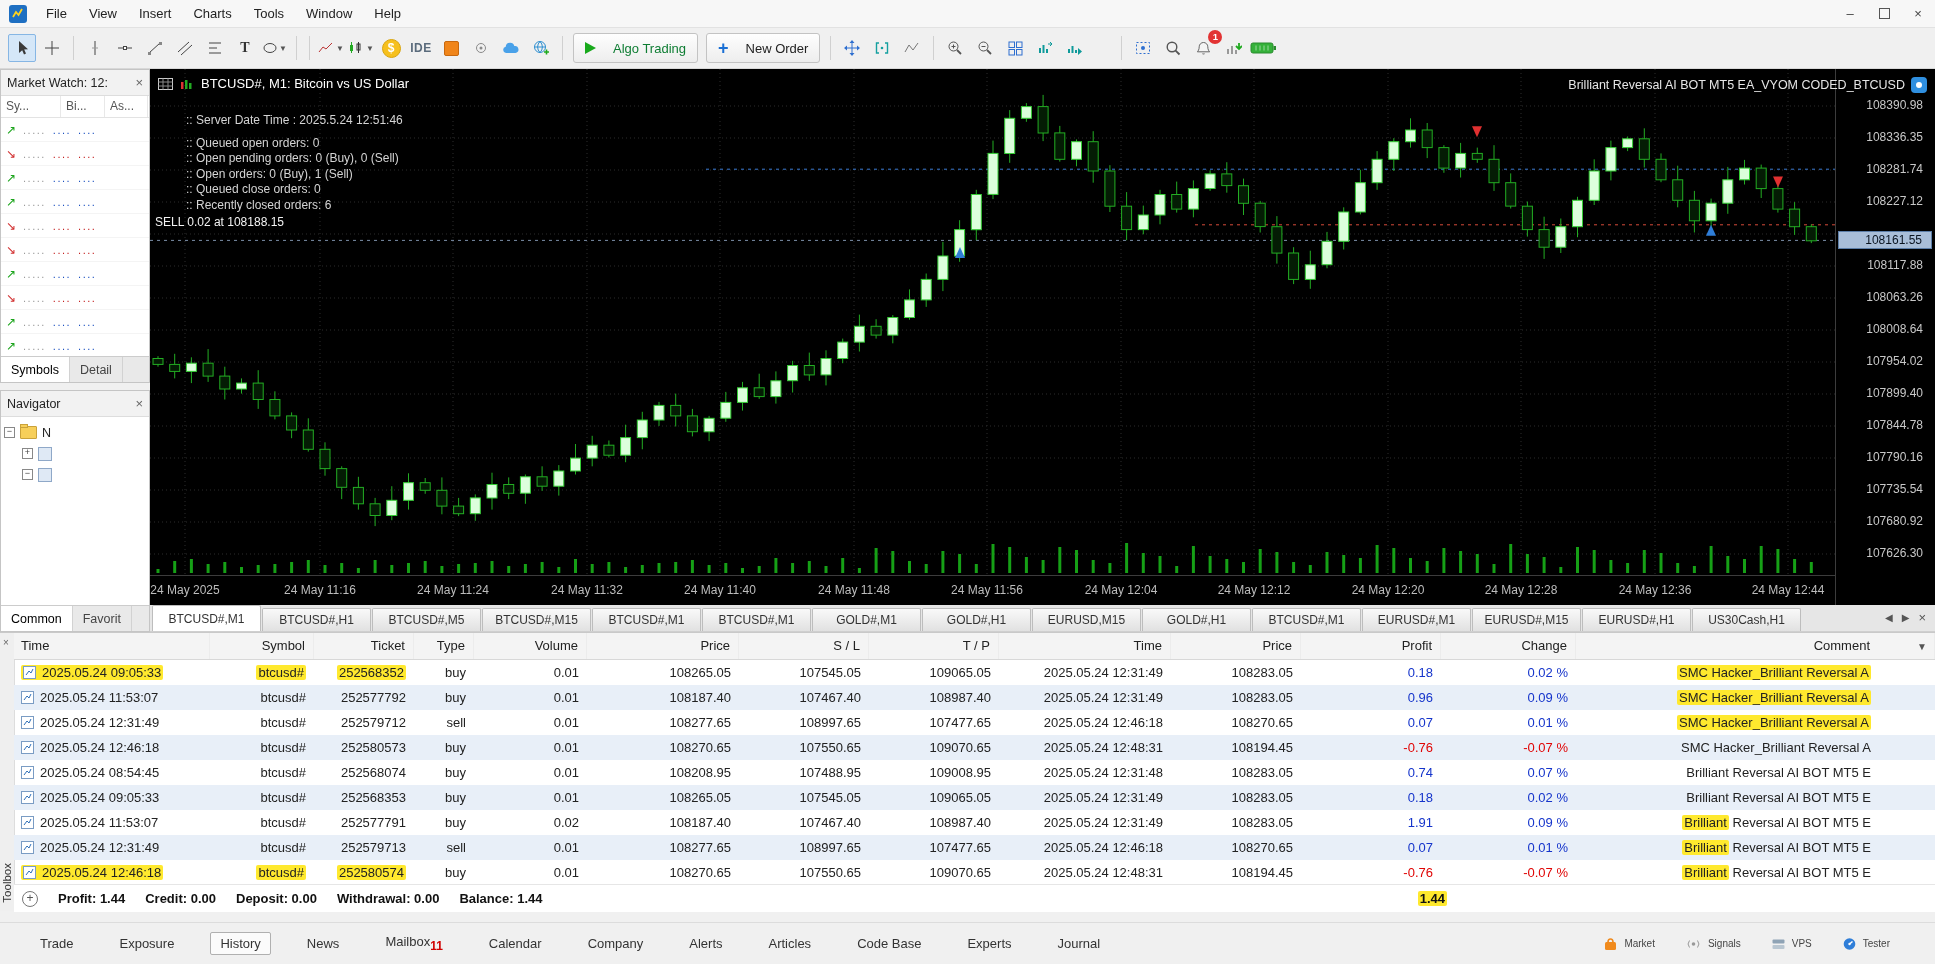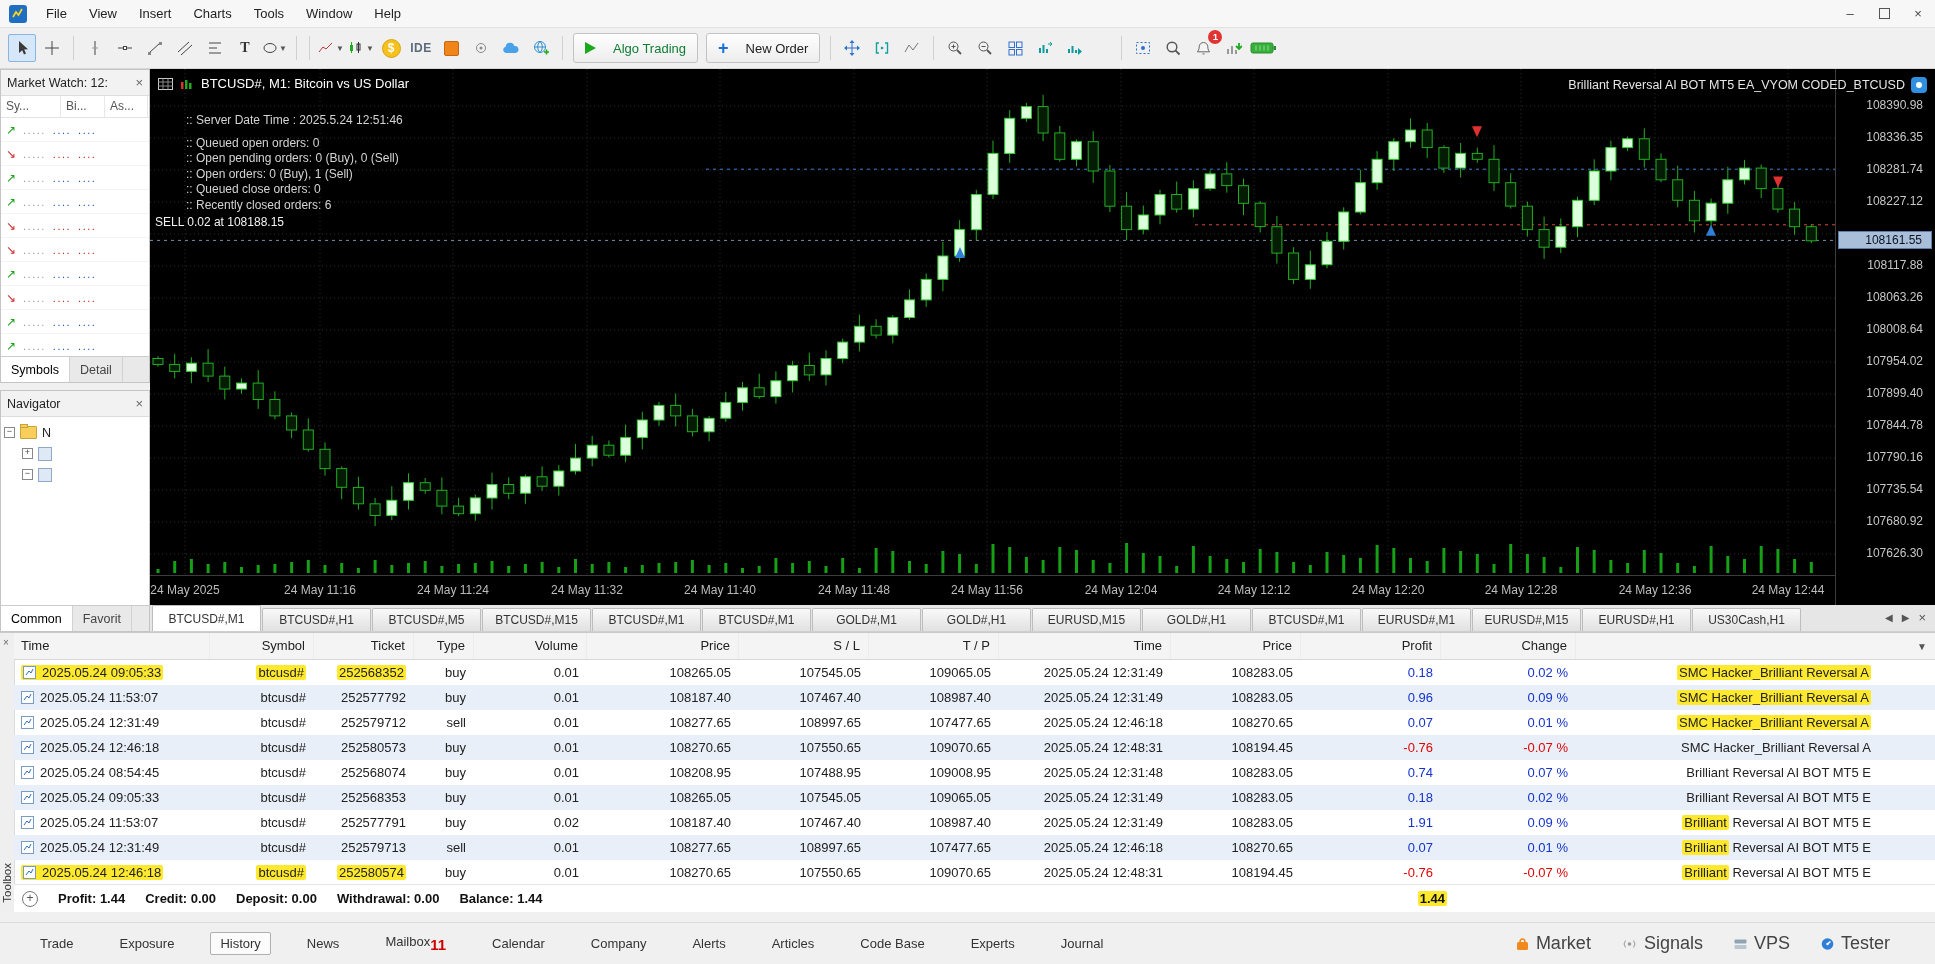--- a/index.html
+++ b/index.html
@@ -116,23 +116,23 @@
            display:flex;align-items:center;gap:20px;padding-left:8px;font-size:13px;font-weight:bold;color:#111;}
   .sum-icon{width:14px;height:14px;border:1px solid #777;border-radius:50%;font-size:12px;line-height:12px;
             text-align:center;color:#555;font-weight:normal;flex:none;}
   .sum-total{position:absolute;left:1352px;width:81px;text-align:right;}
 
   
   .bottombar{position:absolute;left:0;top:922px;width:1935px;height:42px;background:#f0f0f0;
              border-top:1px solid #dcdcdc;display:flex;align-items:center;padding-left:30px;box-sizing:border-box;}
   .btab{font-size:13px;color:#333;padding:3px 9px;border:1px solid transparent;white-space:nowrap;}
   .btab.active{background:#fbfbfb;border-color:#b0b0b0;border-radius:2px;}
-  .btab sub{color:#d00000;font-size:15px;font-weight:bold;}
+  .btab sub{color:#d00000;font-size:12px;font-weight:bold;}
   .statusbar{margin-left:auto;display:flex;align-items:center;gap:30px;padding-right:45px;}
-  .stat{display:flex;align-items:center;gap:6px;font-size:18px;color:#444;}
+  .stat{display:flex;align-items:center;gap:6px;font-size:10px;color:#444;}
 </style>
 </head>
 <body>
 
 <div class="app">
 
   <div class="menubar">
     <span class="logo">
       <svg width="18" height="18">
           <rect width="18" height="18" rx="3" fill="#1e6fc2"></rect>
@@ -887,20 +887,21 @@
           <span class="hc num">Ticket</span>
           <span class="hc num">Type</span>
           <span class="hc num">Volume</span>
           <span class="hc num">Price</span>
           <span class="hc num">S / L</span>
           <span class="hc num">T / P</span>
           <span class="hc num">Time</span>
           <span class="hc num">Price</span>
           <span class="hc num">Profit</span>
           <span class="hc num">Change</span>
+          <span class="hc c-comment">Comment</span>
           <span class="hdrop">▼</span>
         </div>
       <div id="hrows">
           <div class="hrow">
             <span class="c-time">
               <span class="hl" style="display: inline-flex; align-items: center; gap: 6px;">
                 <span class="rowicon">
                   <svg width="13" height="13">
                     <rect x="0.5" y="0.5" width="12" height="12" fill="#fff" stroke="#7a9cc4"></rect>
                     <path d="M3 9 L6 5 L8 7 L10 3" stroke="#2f6fb8" fill="none"></path>

